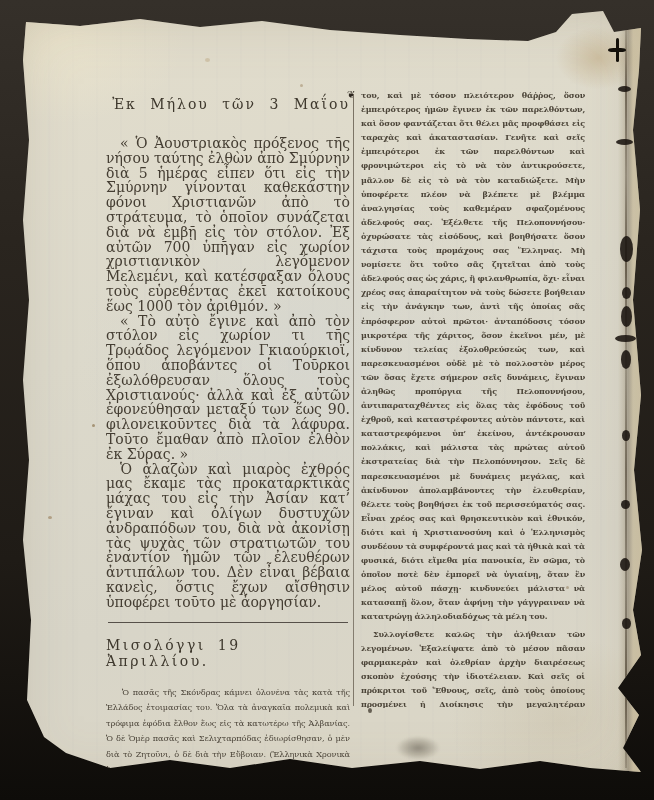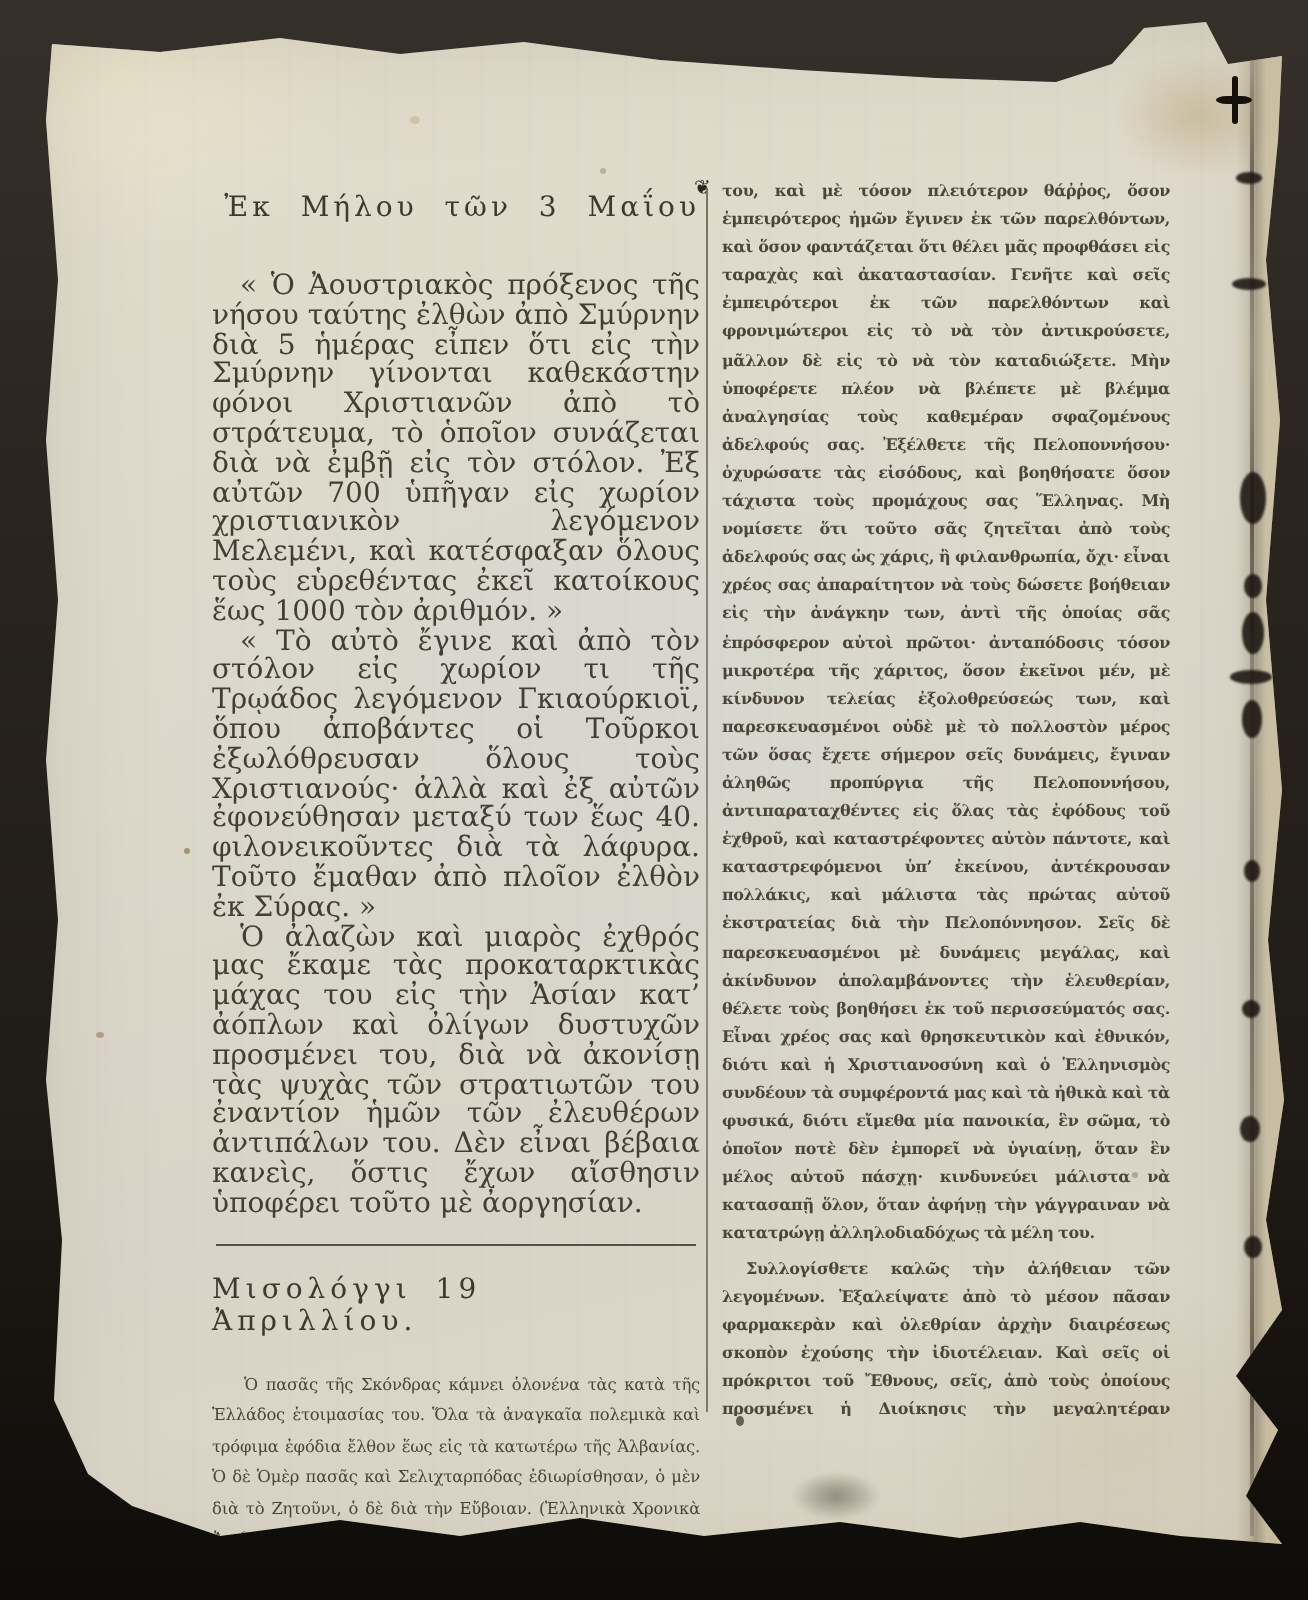--- a/index.html
+++ b/index.html
@@ -130,22 +130,22 @@
       <div class="bar-h"></div>
     </div>
 
     <div class="fleuron">❦</div>
 
     <div class="col-divider"></div>
 
     <div class="col-left">
       <h2 class="article-heading">Ἐκ Μήλου τῶν 3 Μαΐου</h2>
       <p class="p-large">« Ὁ Ἀουστριακὸς πρόξενος τῆς νήσου ταύτης ἐλθὼν ἀπὸ Σμύρνην διὰ 5 ἡμέρας εἶπεν ὅτι εἰς τὴν Σμύρνην γίνονται καθεκάστην φόνοι Χριστιανῶν ἀπὸ τὸ στράτευμα, τὸ ὁποῖον συνάζεται διὰ νὰ ἐμβῇ εἰς τὸν στόλον. Ἐξ αὐτῶν 700 ὑπῆγαν εἰς χωρίον χριστιανικὸν λεγόμενον Μελεμένι, καὶ κατέσφαξαν ὅλους τοὺς εὑρεθέντας ἐκεῖ κατοίκους ἕως 1000 τὸν ἀριθμόν. »</p>
-      <p class="p-large">« Τὸ αὐτὸ ἔγινε καὶ ἀπὸ τὸν στόλον εἰς χωρίον τι τῆς Τρῳάδος λεγόμενον Γκιαούρκιοϊ, ὅπου ἀποβάντες οἱ Τοῦρκοι ἐξωλόθρευσαν ὅλους τοὺς Χριστιανούς· ἀλλὰ καὶ ἐξ αὐτῶν ἐφονεύθησαν μεταξύ των ἕως 40. φιλονεικοῦντες διὰ τὰ λάφυρα. Τοῦτο ἔμαθαν ἀπὸ πλοῖον ἐλθὸν ἐκ Σύρας. »</p>
-      <p class="p-large">Ὁ ἀλαζὼν καὶ μιαρὸς ἐχθρός μας ἔκαμε τὰς προκαταρκτικὰς μάχας του εἰς τὴν Ἀσίαν κατ’ ἀόπλων καὶ ὀλίγων δυστυχῶν προσμένει του, διὰ νὰ ἀκονίσῃ τὰς ψυχὰς τῶν στρατιωτῶν του ἐναντίον ἡμῶν τῶν ἐλευθέρων ἀντιπάλων του. Δὲν εἶναι βέβαια κανεὶς, ὅστις ἔχων αἴσθησιν ὑποφέρει τοῦτο μὲ ἀοργησίαν.</p>
+      <p class="p-large">« Τὸ αὐτὸ ἔγινε καὶ ἀπὸ τὸν στόλον εἰς χωρίον τι τῆς Τρῳάδος λεγόμενον Γκιαούρκιοϊ, ὅπου ἀποβάντες οἱ Τοῦρκοι ἐξωλόθρευσαν ὅλους τοὺς Χριστιανούς· ἀλλὰ καὶ ἐξ αὐτῶν ἐφονεύθησαν μεταξύ των ἕως 90. φιλονεικοῦντες διὰ τὰ λάφυρα. Τοῦτο ἔμαθαν ἀπὸ πλοῖον ἐλθὸν ἐκ Σύρας. »</p>
+      <p class="p-large">Ὁ ἀλαζὼν καὶ μιαρὸς ἐχθρός μας ἔκαμε τὰς προκαταρκτικὰς μάχας του εἰς τὴν Ἀσίαν κατ’ ἔγιναν καὶ ὀλίγων δυστυχῶν ἀνδραπόδων του, διὰ νὰ ἀκονίσῃ τὰς ψυχὰς τῶν στρατιωτῶν του ἐναντίον ἡμῶν τῶν ἐλευθέρων ἀντιπάλων του. Δὲν εἶναι βέβαια κανεὶς, ὅστις ἔχων αἴσθησιν ὑποφέρει τοῦτο μὲ ἀοργησίαν.</p>
       <hr class="section-divider">
       <h3 class="section-heading">Μισολόγγι 19 Ἀπριλλίου.</h3>
       <p class="p-small">Ὁ πασᾶς τῆς Σκόνδρας κάμνει ὁλονένα τὰς κατὰ τῆς Ἑλλάδος ἑτοιμασίας του. Ὅλα τὰ ἀναγκαῖα πολεμικὰ καὶ τρόφιμα ἐφόδια ἔλθον ἕως εἰς τὰ κατωτέρω τῆς Ἀλβανίας. Ὁ δὲ Ὁμὲρ πασᾶς καὶ Σελιχταρπόδας ἐδιωρίσθησαν, ὁ μὲν διὰ τὸ Ζητοῦνι, ὁ δὲ διὰ τὴν Εὔβοιαν. (Ἑλληνικὰ Χρονικὰ Ἀριθμ. 41.)</p>
       <p class="p-small">Ἀδελφοὶ Ἕλληνες, καὶ σεῖς μάλιστα Πελοποννήσιοι, ἰδοὺ κ’ ἐφέτος ὁ ἐχθρός μας κινεῖ πάλιν καθ’ ἡμῶν τὰς δυνάμεις</p>
     </div>
 
     <div class="col-right">
       <p class="p-small-r">του, καὶ μὲ τόσον πλειότερον θάῤῥος, ὅσον ἐμπειρότερος ἡμῶν ἔγινεν ἐκ τῶν παρελθόντων, καὶ ὅσον φαντάζεται ὅτι θέλει μᾶς προφθάσει εἰς ταραχὰς καὶ ἀκαταστασίαν. Γενῆτε καὶ σεῖς ἐμπειρότεροι ἐκ τῶν παρελθόντων καὶ φρονιμώτεροι εἰς τὸ νὰ τὸν ἀντικρούσετε, μᾶλλον δὲ εἰς τὸ νὰ τὸν καταδιώξετε. Μὴν ὑποφέρετε πλέον νὰ βλέπετε μὲ βλέμμα ἀναλγησίας τοὺς καθεμέραν σφαζομένους ἀδελφούς σας. Ἐξέλθετε τῆς Πελοποννήσου· ὀχυρώσατε τὰς εἰσόδους, καὶ βοηθήσατε ὅσον τάχιστα τοὺς προμάχους σας Ἕλληνας. Μὴ νομίσετε ὅτι τοῦτο σᾶς ζητεῖται ἀπὸ τοὺς ἀδελφούς σας ὡς χάρις, ἢ φιλανθρωπία, ὄχι· εἶναι χρέος σας ἀπαραίτητον νὰ τοὺς δώσετε βοήθειαν εἰς τὴν ἀνάγκην των, ἀντὶ τῆς ὁποίας σᾶς ἐπρόσφερον αὐτοὶ πρῶτοι· ἀνταπόδοσις τόσον μικροτέρα τῆς χάριτος, ὅσον ἐκεῖνοι μέν, μὲ κίνδυνον τελείας ἐξολοθρεύσεώς των, καὶ παρεσκευασμένοι οὐδὲ μὲ τὸ πολλοστὸν μέρος τῶν ὅσας ἔχετε σήμερον σεῖς δυνάμεις, ἔγιναν ἀληθῶς προπύργια τῆς Πελοποννήσου, ἀντιπαραταχθέντες εἰς ὅλας τὰς ἐφόδους τοῦ ἐχθροῦ, καὶ καταστρέφοντες αὐτὸν πάντοτε, καὶ καταστρεφόμενοι ὑπ’ ἐκείνου, ἀντέκρουσαν πολλάκις, καὶ μάλιστα τὰς πρώτας αὐτοῦ ἐκστρατείας διὰ τὴν Πελοπόννησον. Σεῖς δὲ παρεσκευασμένοι μὲ δυνάμεις μεγάλας, καὶ ἀκίνδυνον ἀπολαμβάνοντες τὴν ἐλευθερίαν, θέλετε τοὺς βοηθήσει ἐκ τοῦ περισσεύματός σας. Εἶναι χρέος σας καὶ θρησκευτικὸν καὶ ἐθνικόν, διότι καὶ ἡ Χριστιανοσύνη καὶ ὁ Ἑλληνισμὸς συνδέουν τὰ συμφέροντά μας καὶ τὰ ἠθικὰ καὶ τὰ φυσικά, διότι εἴμεθα μία πανοικία, ἓν σῶμα, τὸ ὁποῖον ποτὲ δὲν ἐμπορεῖ νὰ ὑγιαίνῃ, ὅταν ἓν μέλος αὐτοῦ πάσχῃ· κινδυνεύει μάλιστα νὰ κατασαπῇ ὅλον, ὅταν ἀφήνῃ τὴν γάγγραιναν νὰ κατατρώγῃ ἀλληλοδιαδόχως τὰ μέλη του.</p>
       <p class="p-small-r indented">Συλλογίσθετε καλῶς τὴν ἀλήθειαν τῶν λεγομένων. Ἐξαλείψατε ἀπὸ τὸ μέσον πᾶσαν φαρμακερὰν καὶ ὀλεθρίαν ἀρχὴν διαιρέσεως σκοπὸν ἐχούσης τὴν ἰδιοτέλειαν. Καὶ σεῖς οἱ πρόκριτοι τοῦ Ἔθνους, σεῖς, ἀπὸ τοὺς ὁποίους προσμένει ἡ Διοίκησις τὴν μεγαλητέραν συνδρομὴν εἰς τὸ νὰ ἐγκαταστήσῃ τὴν ἁρμονίαν εἰς τὸ ἐσωτερικόν, καὶ νὰ συγκεντρώσῃ τὰς δυνάμεις ὅλας τοῦ Ἔθνους, σεῖς μάλιστα χρεωστεῖτε νὰ δείξετε τὰ πρῶτα παραδείγματα ἀδόλου πατριωτισμοῦ, ἀφιλοκέρδειαν, καὶ εὐθύτητα φρονημάτων καὶ πολιτεύματος. Εἶναι καιρός, καθ’ ὃν ἡ Εὐρώπη δὲν μᾶς βλέπει πλέον μὲ ἀδιάφορον ὄμμα, ἀλλὰ μετρᾷ μὲ μεγάλην αὐστηρότητα ὅλα τὰ κινήματά μας. Ἂς δείξωμεν, ὅτι δὲν ἐψεύσθησαν, ὅσοι ἐθαύμασαν τὰ κατορθώματά μας. Ἂς δείξωμεν, ὅτι δὲν ἐπλανήθημεν, οὔτε θέλομεν πλανηθῆ ποτὲ ἀπὸ τὸν πρῶτον σκοπόν μας, ὅστις εἶναι νὰ στερεώσωμεν ἐνδόξως τὴν ἀνεξαρτησίαν μας, ἢ νὰ χαθῶμεν ὅλοι.</p>
     </div>

